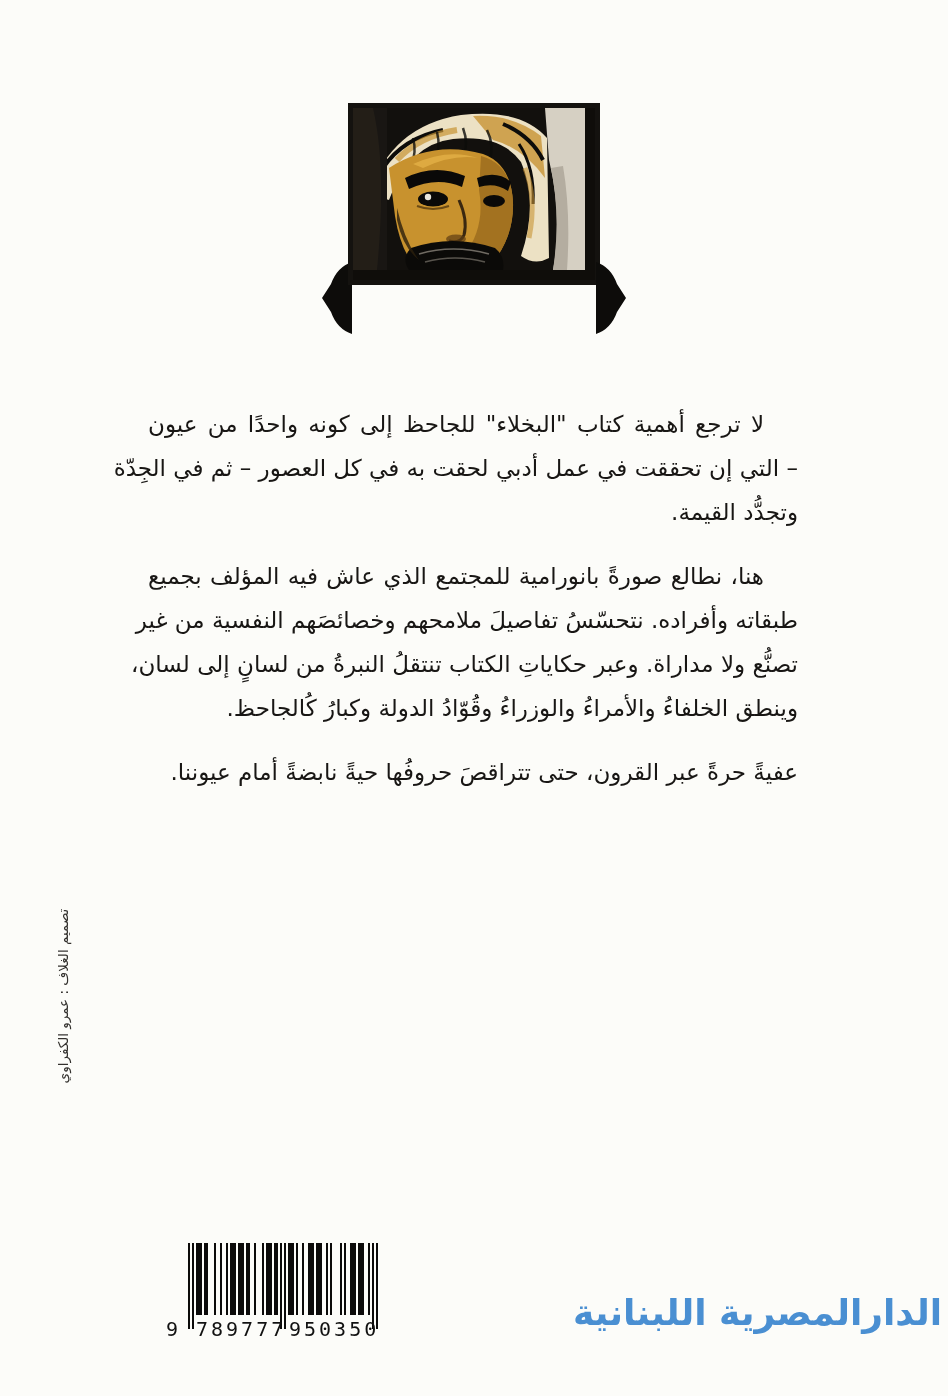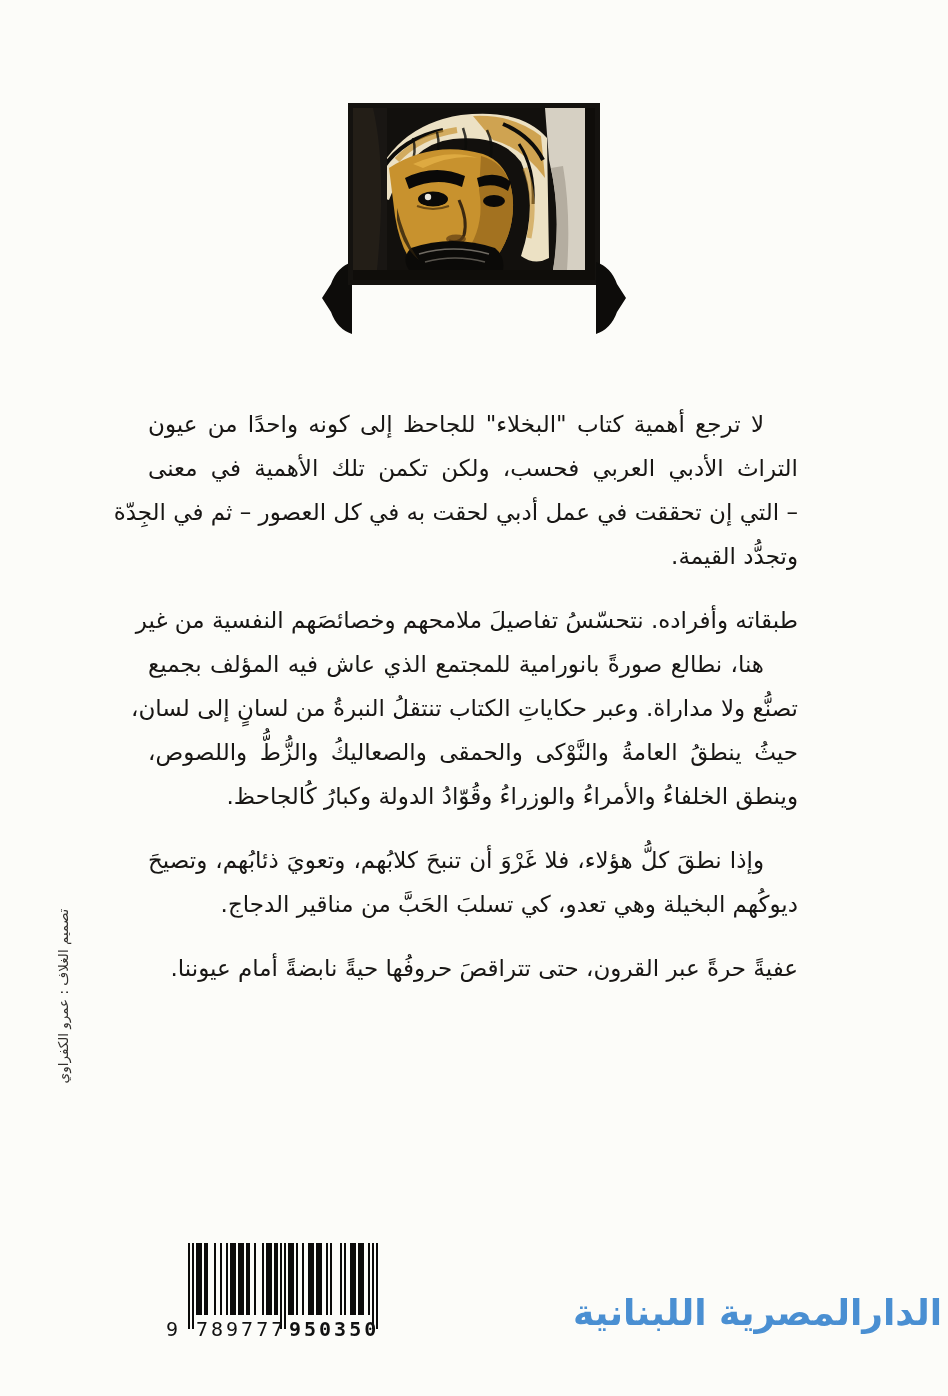--- a/index.html
+++ b/index.html
@@ -62,21 +62,21 @@
   .bars .bar{position:absolute;top:0;background:#0c0b0a;}
   .barcode-digits span{
     position:absolute;top:74px;
     font-family:"DejaVu Sans Mono",monospace;
     font-size:20px;color:#111;
     letter-spacing:3px;
     white-space:nowrap;
   }
   .digit-lead{left:-2px;}
   .digit-g1{left:28px;}
-  .digit-g2{left:121px;font-weight:bold;}
+  .digit-g2{left:121px;}
 
   
   .publisher{
     position:absolute;top:1292px;right:6px;
     direction:rtl;
     font-weight:bold;
     font-size:36px;
     letter-spacing:-1px;
     white-space:nowrap;
   }
@@ -132,34 +132,28 @@
       </svg>
     </div>
     <svg class="ornament right" viewBox="0 0 30 80">
       <path d="M30 4 Q15 9 9 26 L0 40 L9 54 Q15 71 30 76 Z" fill="#0d0c0a"></path>
     </svg>
   </div>
 
   <div class="blurb" id="blurb">
       <div class="para">
         <div class="line first">لا ترجع أهمية كتاب "البخلاء" للجاحظ إلى كونه واحدًا من عيون</div>
-        <div class="line">التراث الأدبي العربي فحسب، ولكن تكمن تلك الأهمية في معنى</div>
         <div class="line">– التي إن تحققت في عمل أدبي لحقت به في كل العصور – ثم في الجِدّة</div>
         <div class="line last">وتجدُّد القيمة.</div>
       </div>
       <div class="para">
+        <div class="line first">هنا، نطالع صورةً بانورامية للمجتمع الذي عاش فيه المؤلف بجميع</div>
         <div class="line">طبقاته وأفراده. نتحسّسُ تفاصيلَ ملامحهم وخصائصَهم النفسية من غير</div>
-        <div class="line first">هنا، نطالع صورةً بانورامية للمجتمع الذي عاش فيه المؤلف بجميع</div>
         <div class="line">تصنُّع ولا مداراة. وعبر حكاياتِ الكتاب تنتقلُ النبرةُ من لسانٍ إلى لسان،</div>
-        <div class="line">حيثُ ينطقُ العامةُ والنَّوْكى والحمقى والصعاليكُ والزُّطُّ واللصوص،</div>
         <div class="line last">وينطق الخلفاءُ والأمراءُ والوزراءُ وقُوّادُ الدولة وكبارُ كُالجاحظ.</div>
-      </div>
-      <div class="para">
-        <div class="line first">وإذا نطقَ كلُّ هؤلاء، فلا غَرْوَ أن تنبحَ كلابُهم، وتعويَ ذئابُهم، وتصيحَ</div>
-        <div class="line last">ديوكُهم البخيلة وهي تعدو، كي تسلبَ الحَبَّ من مناقير الدجاج.</div>
       </div>
       <div class="para">
         <div class="line last">عفيةً حرةً عبر القرون، حتى تتراقصَ حروفُها حيةً نابضةً أمام عيوننا.</div>
       </div>
     </div>
 
   <div class="designer-credit">تصميم الغلاف : عمرو الكفراوي</div>
 
   <div class="barcode">
     <div class="bars" id="bars">

